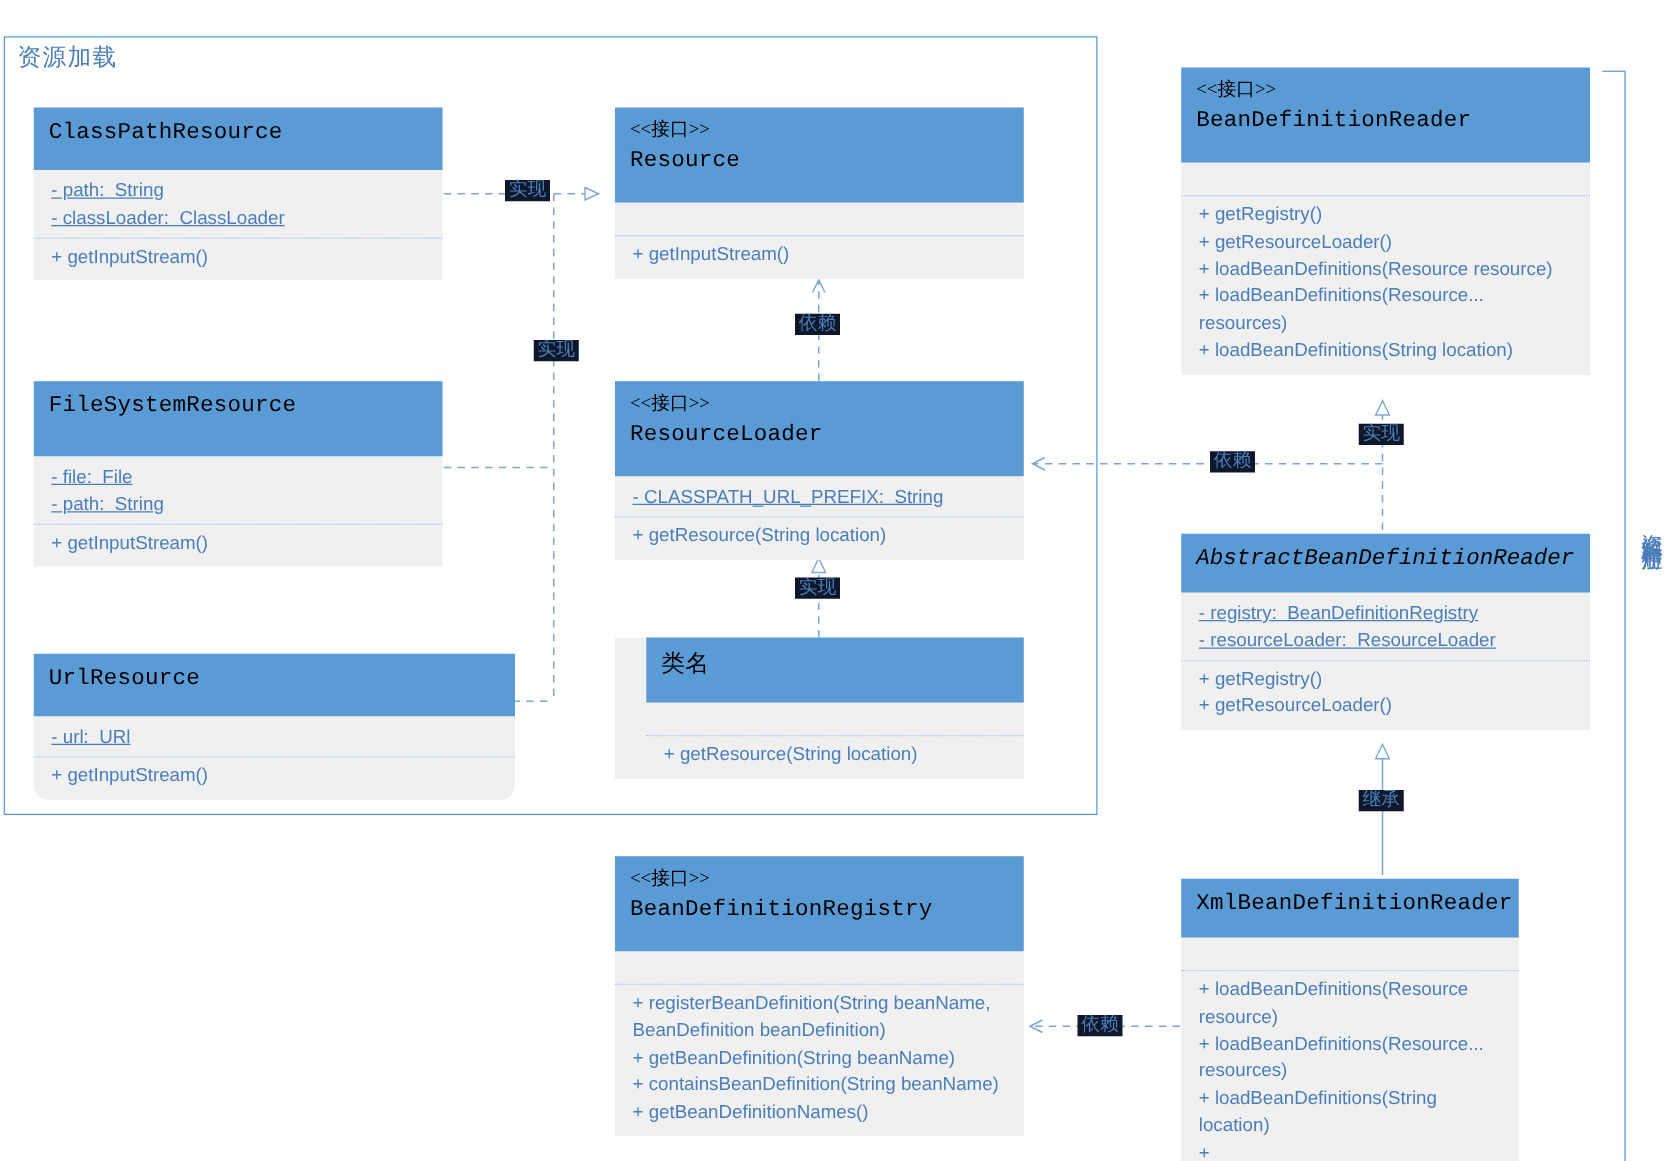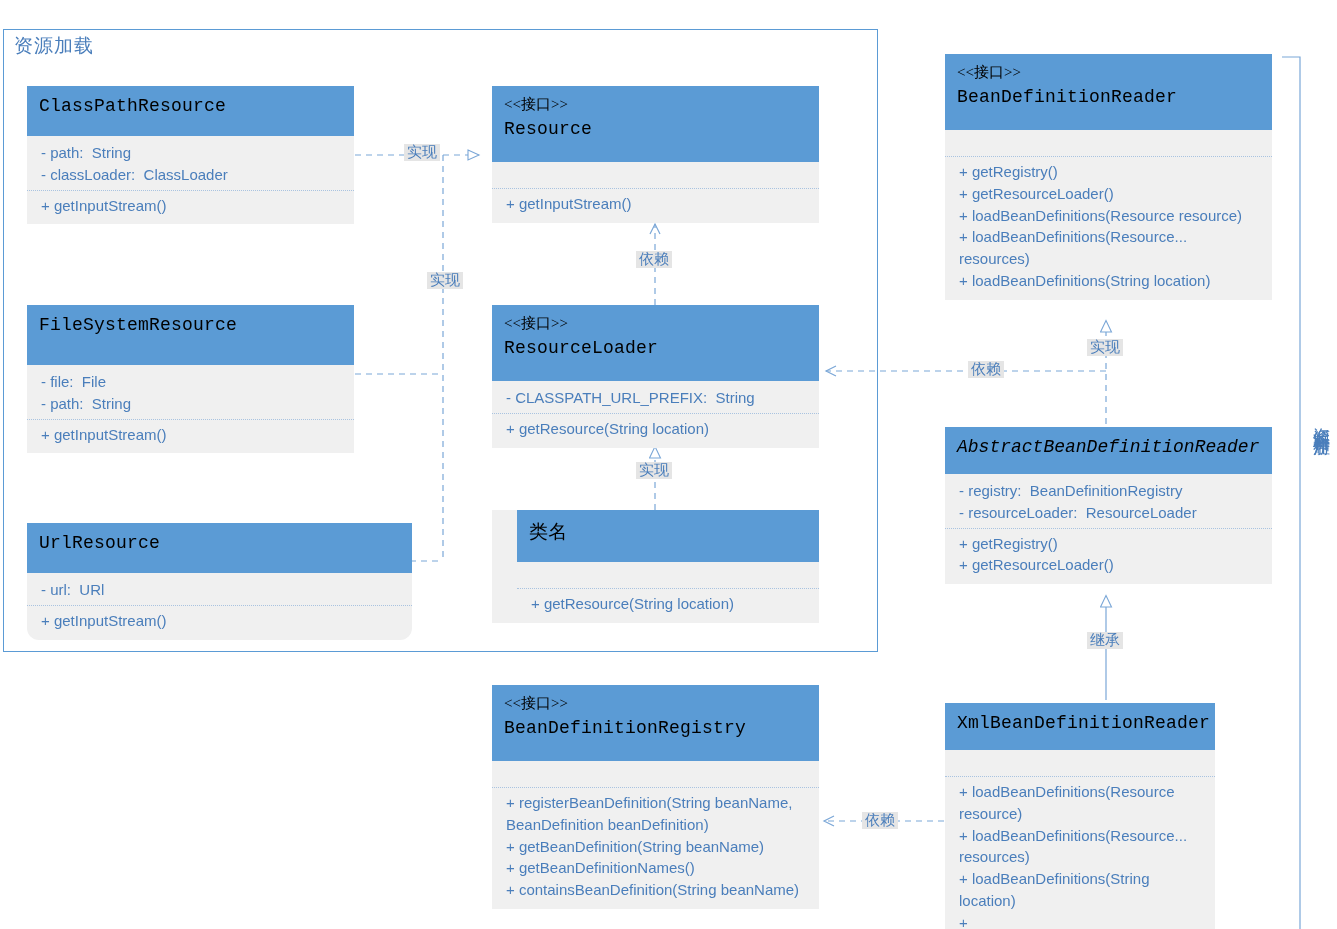--- a/index.html
+++ b/index.html
@@ -68,35 +68,35 @@
     font-style:italic;
     letter-spacing:0px;
   }
   .uml .sect{
     box-sizing:border-box;
     padding:4px 10px 4px 14px;
     color:#4a7ebb;
     font-size:15px;
     line-height:1.45;
   }
-  .uml .sect.attrs{ padding-top:6px; }
+  .uml .sect.attrs{ padding-top:6px;text-decoration:underline; }
   .uml .sect.ops{
     border-top:1px dotted #a9c3e0;
     padding-top:4px;
     padding-bottom:8px;
   }
   .uml .sect.empty{ min-height:26px; padding-top:10px; padding-bottom:0; }
   .uml .row{ white-space:pre-wrap; }
 
   
   .elabel{
     position:absolute;
     color:#4a7ebb;
     font-size:15px;
-    background:#e5e5e5;
+    background:#0f172a;
     padding:0 3px;
     white-space:nowrap;
     line-height:1.1;
   }
 
   
   .vlabel{
     position:absolute;
     color:#4a7ebb;
     font-size:17px;
@@ -283,22 +283,22 @@
 
   <div class="uml" style="left:492px; top:661px; width:327px;">
     <div class="hdr" style="height:76px;">
       <span class="stereo">&lt;&lt;接口&gt;&gt;</span>
       <span class="cname">BeanDefinitionRegistry</span>
     </div>
     <div class="sect attrs empty"></div>
     <div class="sect ops">
       <div class="row">+ registerBeanDefinition(String beanName, BeanDefinition beanDefinition)</div>
       <div class="row">+ getBeanDefinition(String beanName)</div>
+      <div class="row">+ containsBeanDefinition(String beanName)</div>
       <div class="row">+ getBeanDefinitionNames()</div>
-      <div class="row">+ containsBeanDefinition(String beanName)</div>
     </div>
   </div>
 
   <div class="uml" style="left:945px; top:679px; width:270px;">
     <div class="hdr" style="height:47px;">
       <span class="cname">XmlBeanDefinitionReader</span>
     </div>
     <div class="sect attrs empty"></div>
     <div class="sect ops">
       <div class="row">+ loadBeanDefinitions(Resource resource)</div>

